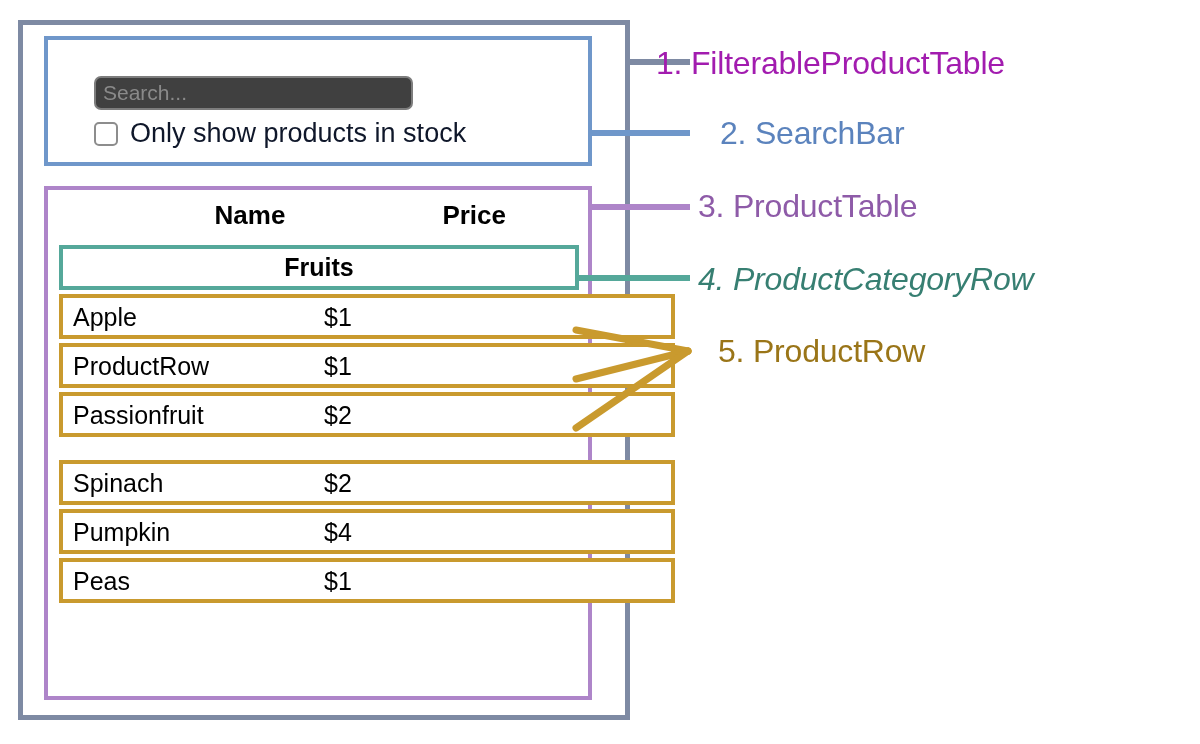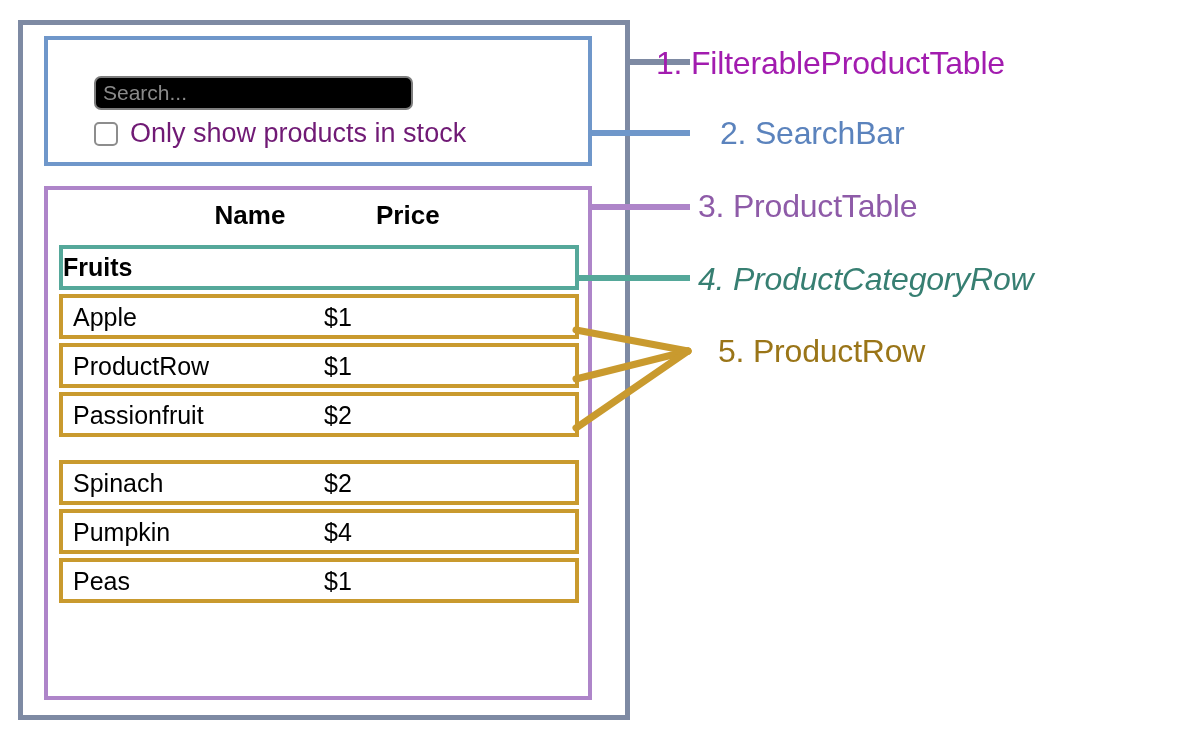--- a/index.html
+++ b/index.html
@@ -34,21 +34,21 @@
     border: 4px solid #6f97ca;
     background: #ffffff;
     z-index: 6;
   }
   .search-input {
     position: absolute;
     left: 46px; top: 36px;
     width: 319px; height: 34px;
     border: 2px solid #7d7d7d;
     border-radius: 7px;
-    background: #000000;
+    background: #404040;
     font-family: "Liberation Sans", sans-serif;
     font-size: 21px;
     color: #8a8a8a;
     padding: 0 7px;
     line-height: 30px;
     outline: none;
   }
   .search-input::placeholder { color: #8a8a8a; opacity: 1; }
 
   .checkbox-row {
@@ -61,21 +61,21 @@
   .checkbox-ui {
     width: 24px; height: 24px;
     border: 2px solid #8d8d8d;
     border-radius: 5px;
     background: #ffffff;
     display: inline-block;
     flex: 0 0 auto;
   }
   .checkbox-label {
     font-size: 27px;
-    color: #701a75;
+    color: #0f172a;
     font-family: "Liberation Sans", sans-serif;
     white-space: nowrap;
     line-height: 1;
   }
 
   
   .producttable-box {
     position: absolute;
     left: 44px; top: 186px;
     width: 548px; height: 514px;
@@ -91,46 +91,46 @@
   }
   .th-name, .th-price {
     position: absolute;
     font-size: 26px;
     font-weight: bold;
     color: #000000;
     top: 4px;
     font-family: "Liberation Sans", sans-serif;
   }
   .th-name { left: 137px; width: 130px; text-align: center; }
-  .th-price { left: 328px; width: 130px; text-align: left; }
+  .th-price { left: 328px; width: 130px; text-align: right; }
 
   .rows-area {
     position: absolute;
     left: 11px; top: 55px;
     width: 520px;
   }
 
   .category-row {
     width: 520px; height: 45px;
     border: 4px solid #55a89a;
     background: #ffffff;
     display: flex;
     align-items: center;
-    justify-content: flex-start;
+    justify-content: center;
     margin-bottom: 4px;
   }
   .category-label {
     font-size: 25px;
     font-weight: bold;
     color: #000000;
     line-height: 1;
   }
 
   .product-row {
-    width: 520px; height: 45px;
+    width: 616px; height: 45px;
     border: 4px solid #c99a2e;
     background: #ffffff;
     position: relative;
     margin-bottom: 4px;
   }
   .pr-name {
     position: absolute;
     left: 10px; top: 50%;
     transform: translateY(-50%);
     font-size: 25px;

